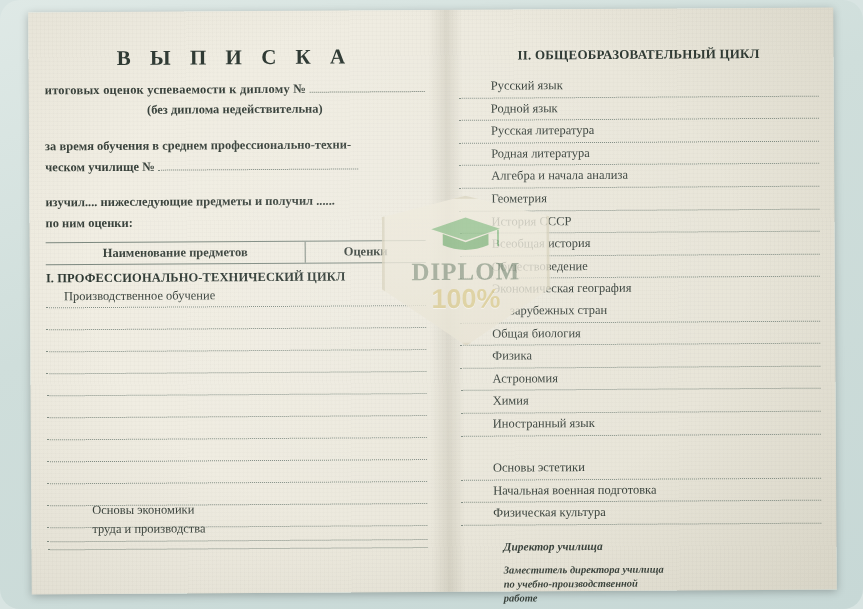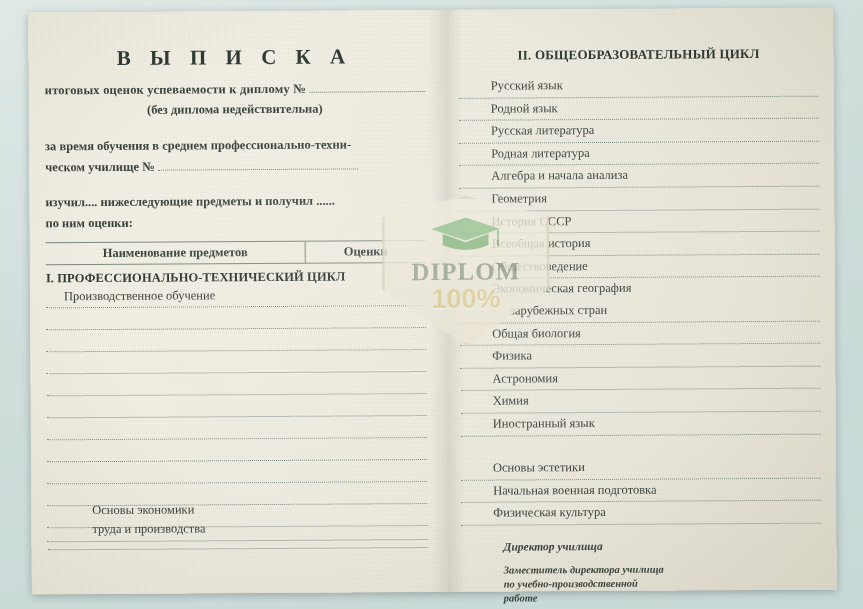--- a/index.html
+++ b/index.html
@@ -11,20 +11,21 @@
     width: 863px;
     height: 609px;
     overflow: hidden;
     font-family: "Liberation Serif", serif;
   }
   #scene {
     position: relative;
     width: 863px;
     height: 609px;
     background: linear-gradient(160deg, #dfe9e6 0%, #cfdedb 40%, #c7d8d6 100%);
+    border-radius: 20px;
   }
   
   #sheet {
     position: absolute;
     left: 30px;
     top: 10px;
     width: 805px;
     height: 582px;
     background:
       repeating-linear-gradient(90deg, rgba(0,0,0,0.012) 0px, rgba(0,0,0,0.012) 1px, rgba(255,255,255,0) 1px, rgba(255,255,255,0) 4px),

